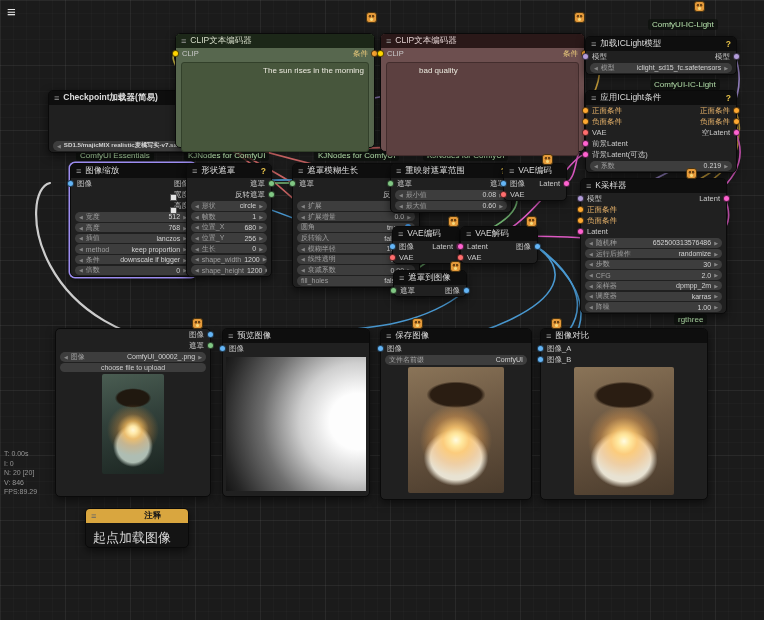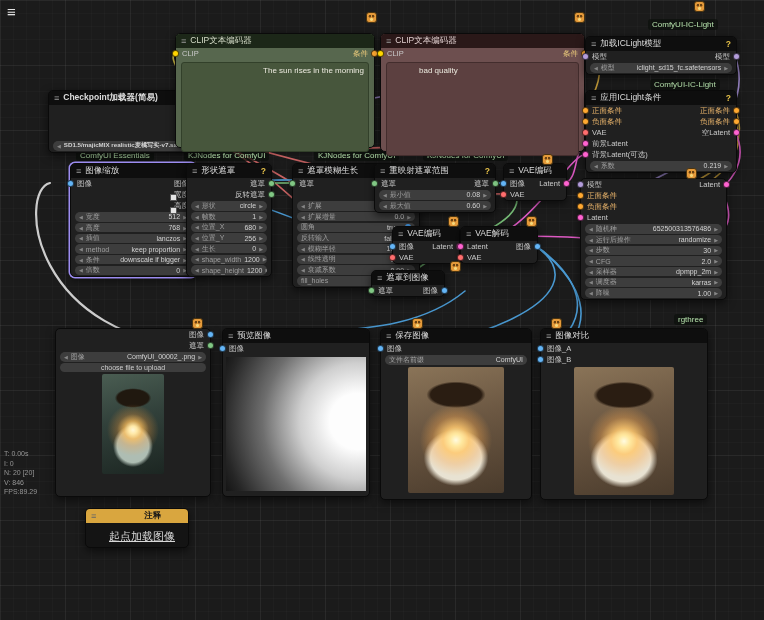--- a/index.html
+++ b/index.html
@@ -46,21 +46,21 @@
   .ta.red{background:#5c4040;border:1px solid #432d2d;height:86px;padding-left:32px;}
   .badge{position:absolute;z-index:2;font-size:8px;color:#b6e2ac;background:rgba(12,16,12,.72);
     padding:1px 4px;border-radius:3px;white-space:nowrap;}
   .paw{position:absolute;z-index:3;width:9px;height:9px;border-radius:3px;border:1px solid #4a3410;
     background:radial-gradient(circle at 32% 36%,#6b4312 1px,transparent 1.6px),
                radial-gradient(circle at 68% 36%,#6b4312 1px,transparent 1.6px),
                radial-gradient(circle at 50% 72%,#f5d77a 1px,transparent 2px),#e59a3a;}
   .sq{position:absolute;z-index:3;width:5px;height:5px;background:#e4e4e4;border:1px solid #555;}
   .note-node .titlebar{background:#d9a63f;color:#181818;font-weight:bold;gap:48px;}
   .note-node{background:#141414;}
-  .note-text{padding:6px 7px;font-size:11px;color:#d8d8d8;text-decoration:underline;margin-left:16px;}
+  .note-text{padding:6px 7px;font-size:13px;color:#d8d8d8;}
   .stats{position:absolute;left:4px;top:449px;z-index:2;font-size:7px;line-height:9.5px;color:#969696;}
   .menu-btn{position:absolute;left:7px;top:4px;z-index:4;color:#e2e2e2;font-size:15px;line-height:15px;}
   .pic{margin:2px auto;border-radius:2px;}
   .pic.dark{width:62px;height:100px;background:
       radial-gradient(circle at 50% 56%,#fff7d8 0,#ffe9a8 4px,rgba(255,190,90,.75) 9px,rgba(255,160,60,.28) 16px,rgba(255,150,50,0) 26px),
       radial-gradient(ellipse 42% 14% at 50% 24%,#20180f 0 60%,rgba(32,24,15,0) 70%),
       radial-gradient(circle 5px at 50% 25%,#e3c9a8 0 4px,rgba(227,201,168,0) 5px),
       radial-gradient(ellipse 46% 30% at 50% 72%,#aebdb3 0 55%,rgba(174,189,179,0) 70%),
       linear-gradient(165deg,#4a5d52 0%,#31403a 45%,#1c2622 100%);}
   .pic.warm{width:96px;height:126px;background:
@@ -425,21 +425,21 @@
         <span class="lab">衰减系数</span>
         <span class="val">0.90</span>
       </div>
     <div class="w">
         <span class="lab">fill_holes</span>
         <span class="val">false</span>
         <span class="tdot off"></span>
       </div>
   </div>
 
-  <div class="node" style="left:374px;top:163px;width:122px;">
+  <div class="node" style="left:390px;top:163px;width:122px;">
     <div class="titlebar">
         <span class="mglyph"></span>
         <span>重映射遮罩范围</span>
         <span class="help">?</span>
       </div>
     <div class="prow">
       <span class="p in">
           <span class="dot c-mask"></span>
           <span>遮罩</span>
         </span>
@@ -523,38 +523,42 @@
     </div>
     <div class="prow">
         <span class="p in">
           <span class="dot c-vae"></span>
           <span>VAE</span>
         </span>
         <span></span>
       </div>
   </div>
 
-  <div class="node" style="left:371px;top:270px;width:74px;">
+  <div class="node" style="left:393px;top:270px;width:74px;">
     <div class="titlebar">
         <span class="mglyph"></span>
         <span>遮罩到图像</span>
       </div>
     <div class="prow">
       <span class="p in">
           <span class="dot c-mask"></span>
           <span>遮罩</span>
         </span>
       <span class="p out">
           <span>图像</span>
           <span class="dot c-image"></span>
         </span>
     </div>
   </div>
 
   <div class="node" style="left:580px;top:178px;width:147px;">
+    <div class="titlebar">
+        <span class="mglyph"></span>
+        <span>K采样器</span>
+      </div>
     <div class="prow">
       <span class="p in">
           <span class="dot c-model"></span>
           <span>模型</span>
         </span>
       <span class="p out">
           <span>Latent</span>
           <span class="dot c-latent"></span>
         </span>
     </div>

